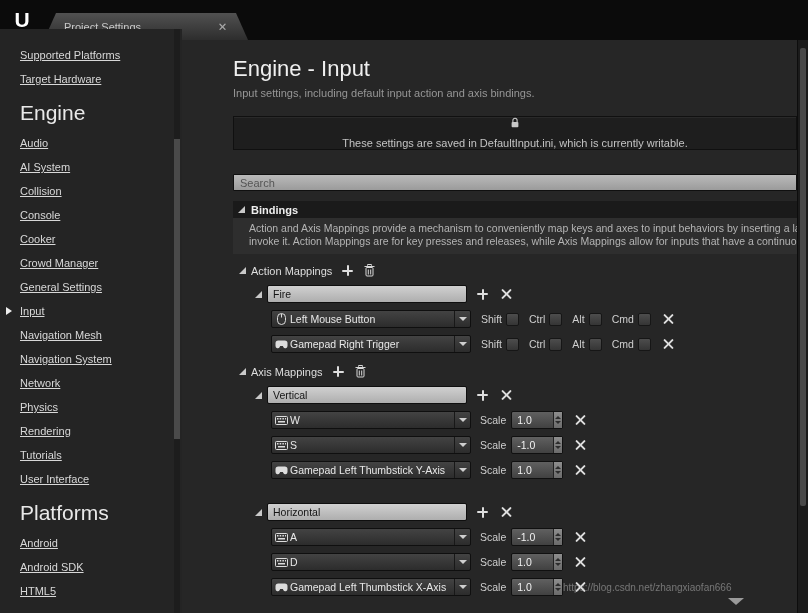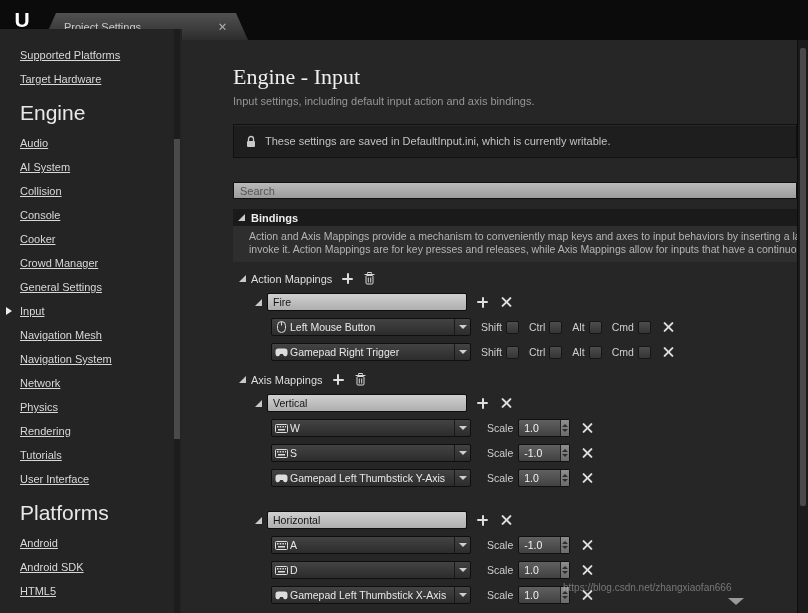--- a/index.html
+++ b/index.html
@@ -35,25 +35,25 @@
   .side-link .link-text{text-decoration:underline;}
   .side-header{font-size:21px;color:#e9e9e9;margin:8px 0 4px;line-height:28px;font-weight:400;}
   .sel-arrow{position:absolute;left:-14px;top:8px;width:0;height:0;
     border-top:4px solid transparent;border-bottom:4px solid transparent;border-left:6px solid #ededed;}
   .side-scrollbar{position:absolute;top:0;right:2px;bottom:0;width:6px;background:#1d1d1d;}
   .side-thumb{position:absolute;left:0;right:0;top:110px;height:300px;background:#4a4a4a;}
 
   
   .main{position:absolute;top:40px;left:182px;right:11px;bottom:0;background:#262626;
     padding:0 0 0 51px;box-sizing:border-box;overflow:hidden;}
-  .page-title{margin-top:24px;font-size:22px;color:#efefef;font-family:Liberation Serif, serif;}
+  .page-title{margin-top:16px;font-size:22px;color:#efefef;}
   .page-subtitle{margin-top:5px;font-size:11px;color:#969696;}
   .notice{margin-top:17px;height:34px;background:#1e1e1e;border:1px solid #101010;
     box-shadow:inset 0 1px 0 rgba(255,255,255,.05);display:flex;align-items:center;gap:9px;
-    padding:0 12px;box-sizing:border-box;color:#c3c3c3;}
+    padding:0 12px;box-sizing:border-box;color:#c3c3c3;flex-direction:column;}
   .search{margin-top:24px;display:block;width:100%;height:17px;background:linear-gradient(#bababa,#9b9b9b);
     border:1px solid #101010;border-radius:1px;box-sizing:border-box;padding:0 6px;font-size:11px;
     color:#333;font-family:inherit;}
   .search::placeholder{color:#555;}
   .sec-header{margin-top:10px;height:17px;background:#1a1a1a;display:flex;align-items:center;gap:6px;
     padding:0 5px;font-weight:bold;color:#efefef;}
   .sec-body{background:#262626;padding-bottom:10px;}
   .desc{background:#2e2e2e;padding:4px 0 6px 16px;color:#b4b4b4;font-size:10.5px;line-height:13px;}
   .desc-line{white-space:nowrap;overflow:hidden;}
 
@@ -77,21 +77,21 @@
   .dev-icon{width:18px;display:flex;justify-content:center;flex:none;}
   .combo-label{flex:1;overflow:hidden;white-space:nowrap;}
   .combo-arrow-box{width:15px;align-self:stretch;border-left:1px solid #181818;
     display:flex;align-items:center;justify-content:center;flex:none;}
   .combo-arrow{width:0;height:0;border-left:4px solid transparent;border-right:4px solid transparent;
     border-top:4px solid #cfcfcf;}
   .mod-label{margin-left:10px;color:#cfcfcf;font-size:10.5px;}
   .checkbox{margin-left:4px;width:13px;height:13px;background:linear-gradient(#4d4d4d,#353535);
     border:1px solid #161616;border-radius:2px;box-sizing:border-box;flex:none;cursor:pointer;}
   .bind-row .xicon{margin-left:12px;}
-  .scale-label{margin-left:16px;}
+  .scale-label{margin-left:9px;}
   .spin{margin-left:5px;width:52px;height:18px;box-sizing:border-box;background:linear-gradient(#606060,#414141);
     border:1px solid #101010;border-radius:2px;display:flex;align-items:center;color:#f2f2f2;font-size:10.5px;}
   .spin-val{flex:1;padding-left:5px;}
   .spin-btns{width:8px;align-self:stretch;background:linear-gradient(#8d8d8d,#6b6b6b);
     border-left:1px solid #222;display:flex;flex-direction:column;align-items:center;justify-content:center;gap:2px;flex:none;}
   .spin-up{width:0;height:0;border-left:3px solid transparent;border-right:3px solid transparent;border-bottom:3px solid #2c2c2c;}
   .spin-down{width:0;height:0;border-left:3px solid transparent;border-right:3px solid transparent;border-top:3px solid #2c2c2c;}
 
   
   .main-scrollbar{position:absolute;top:40px;right:0;bottom:0;width:11px;background:#1b1b1b;

